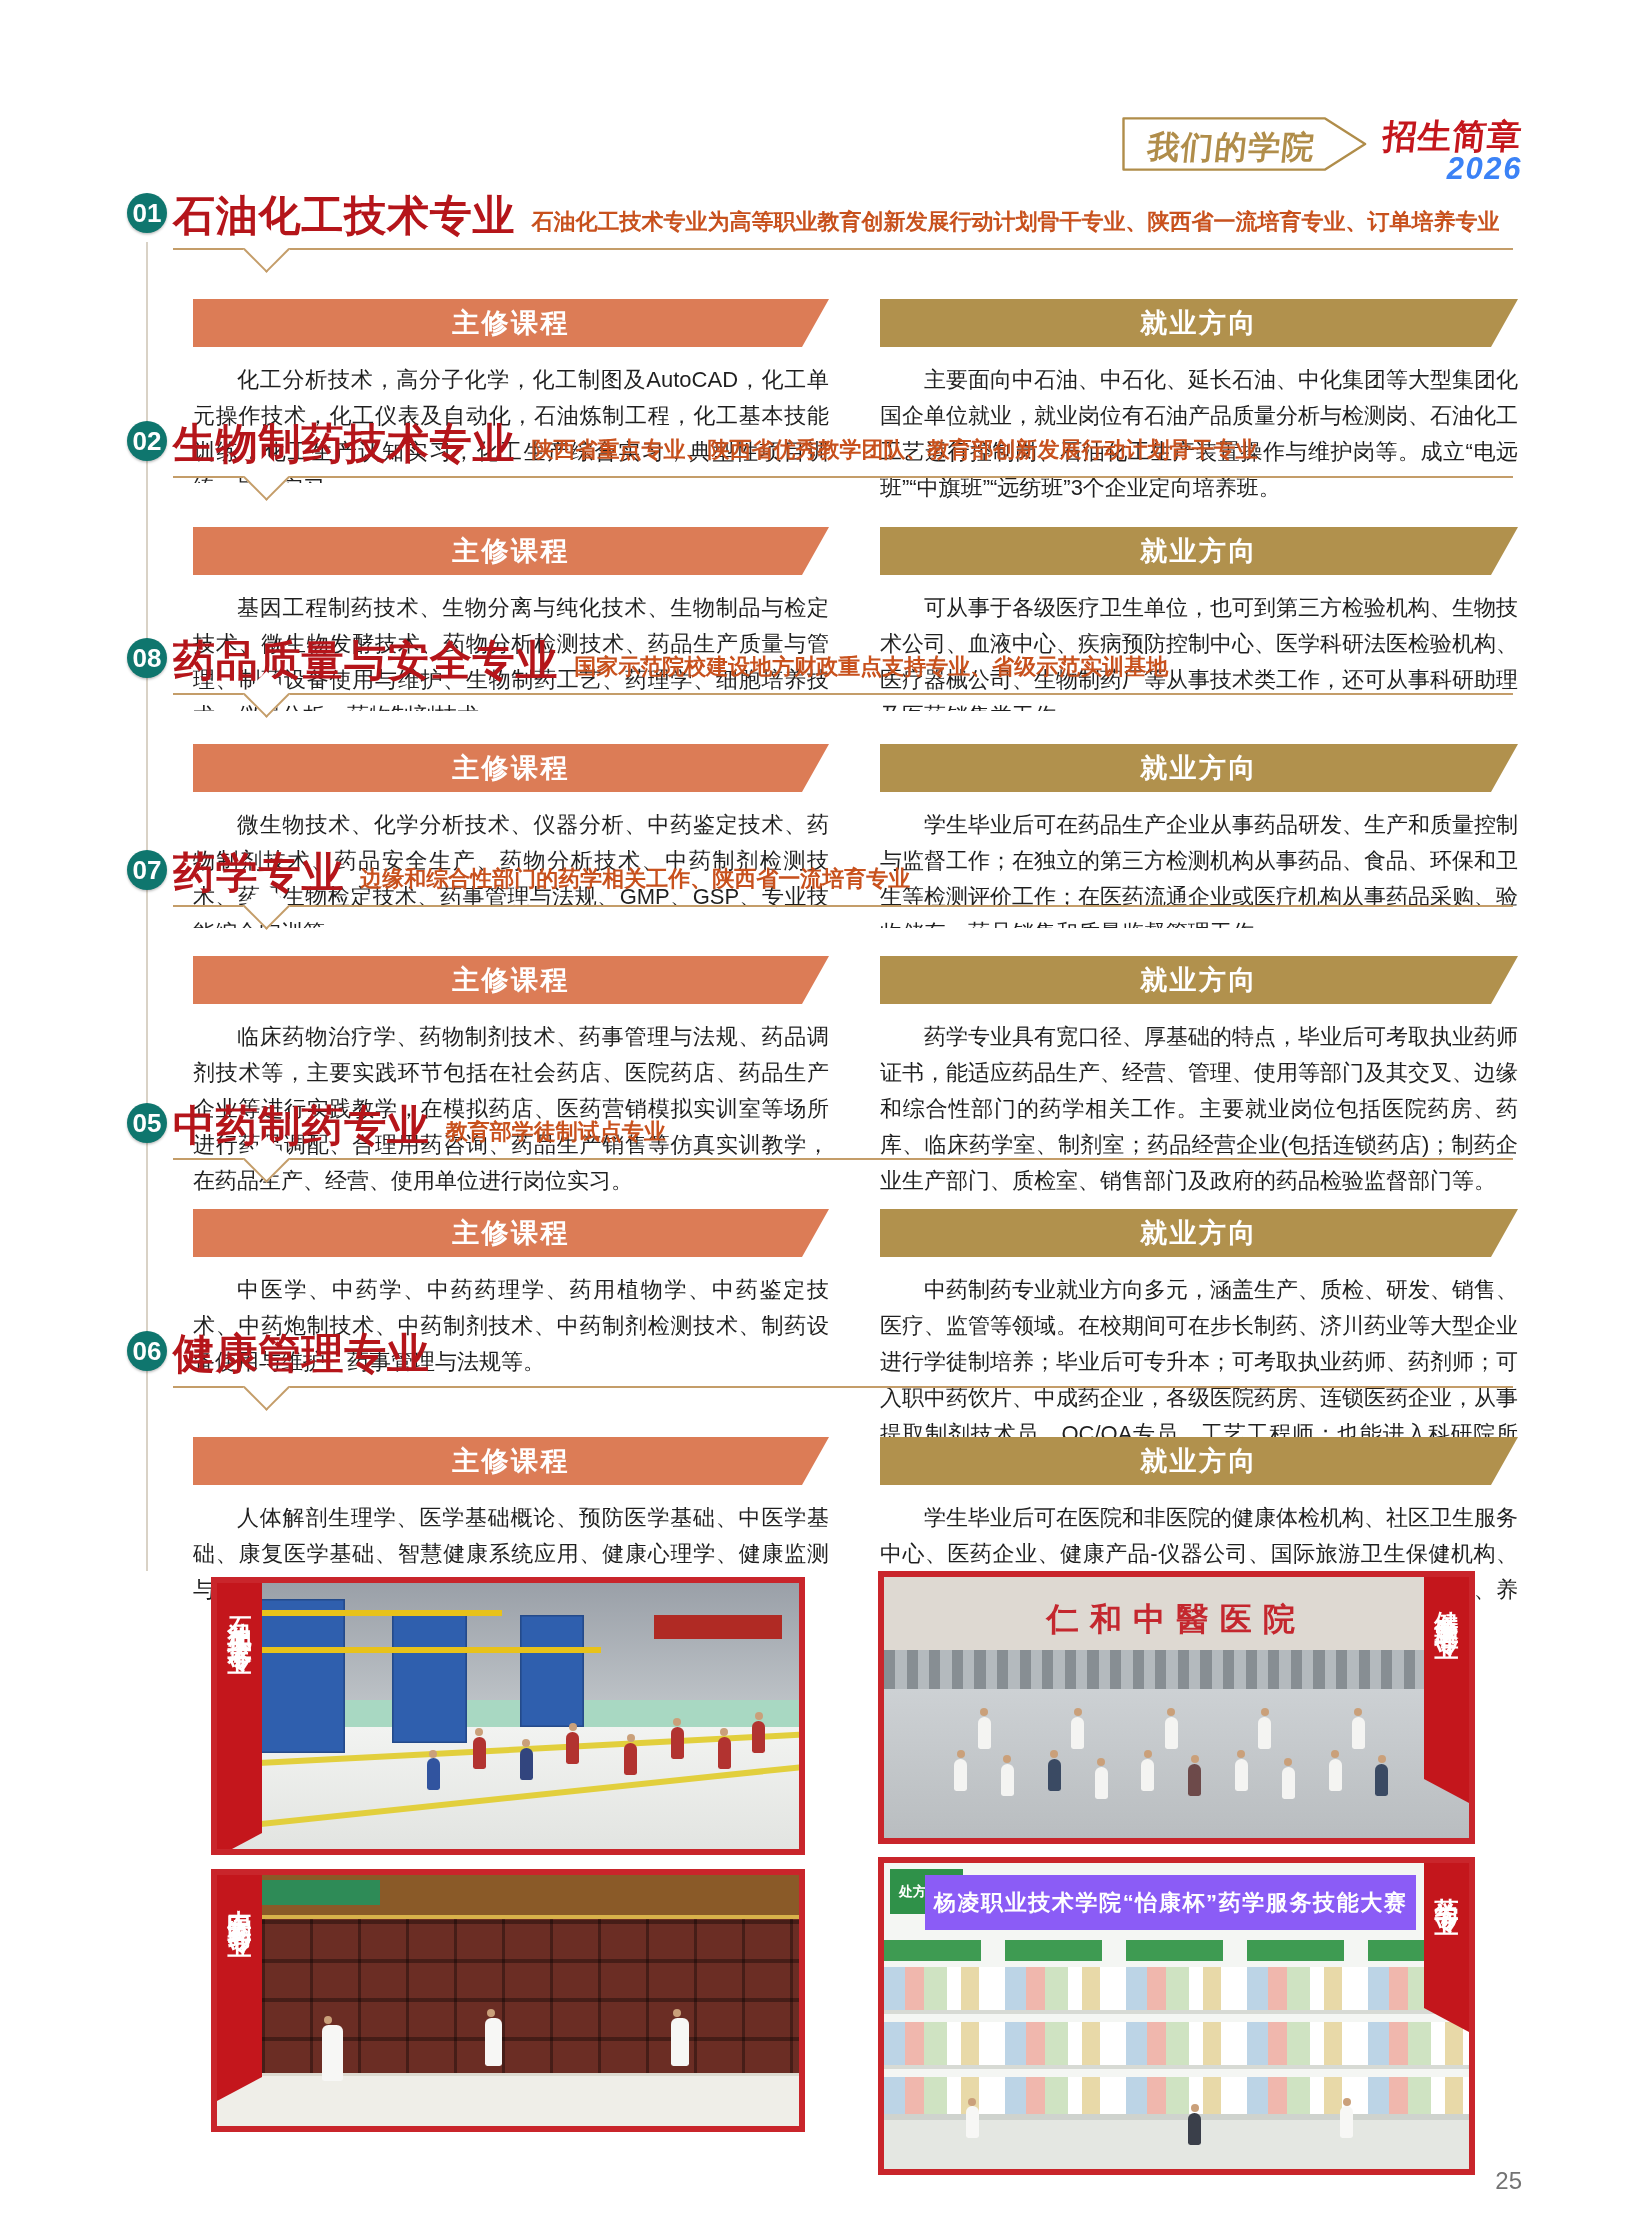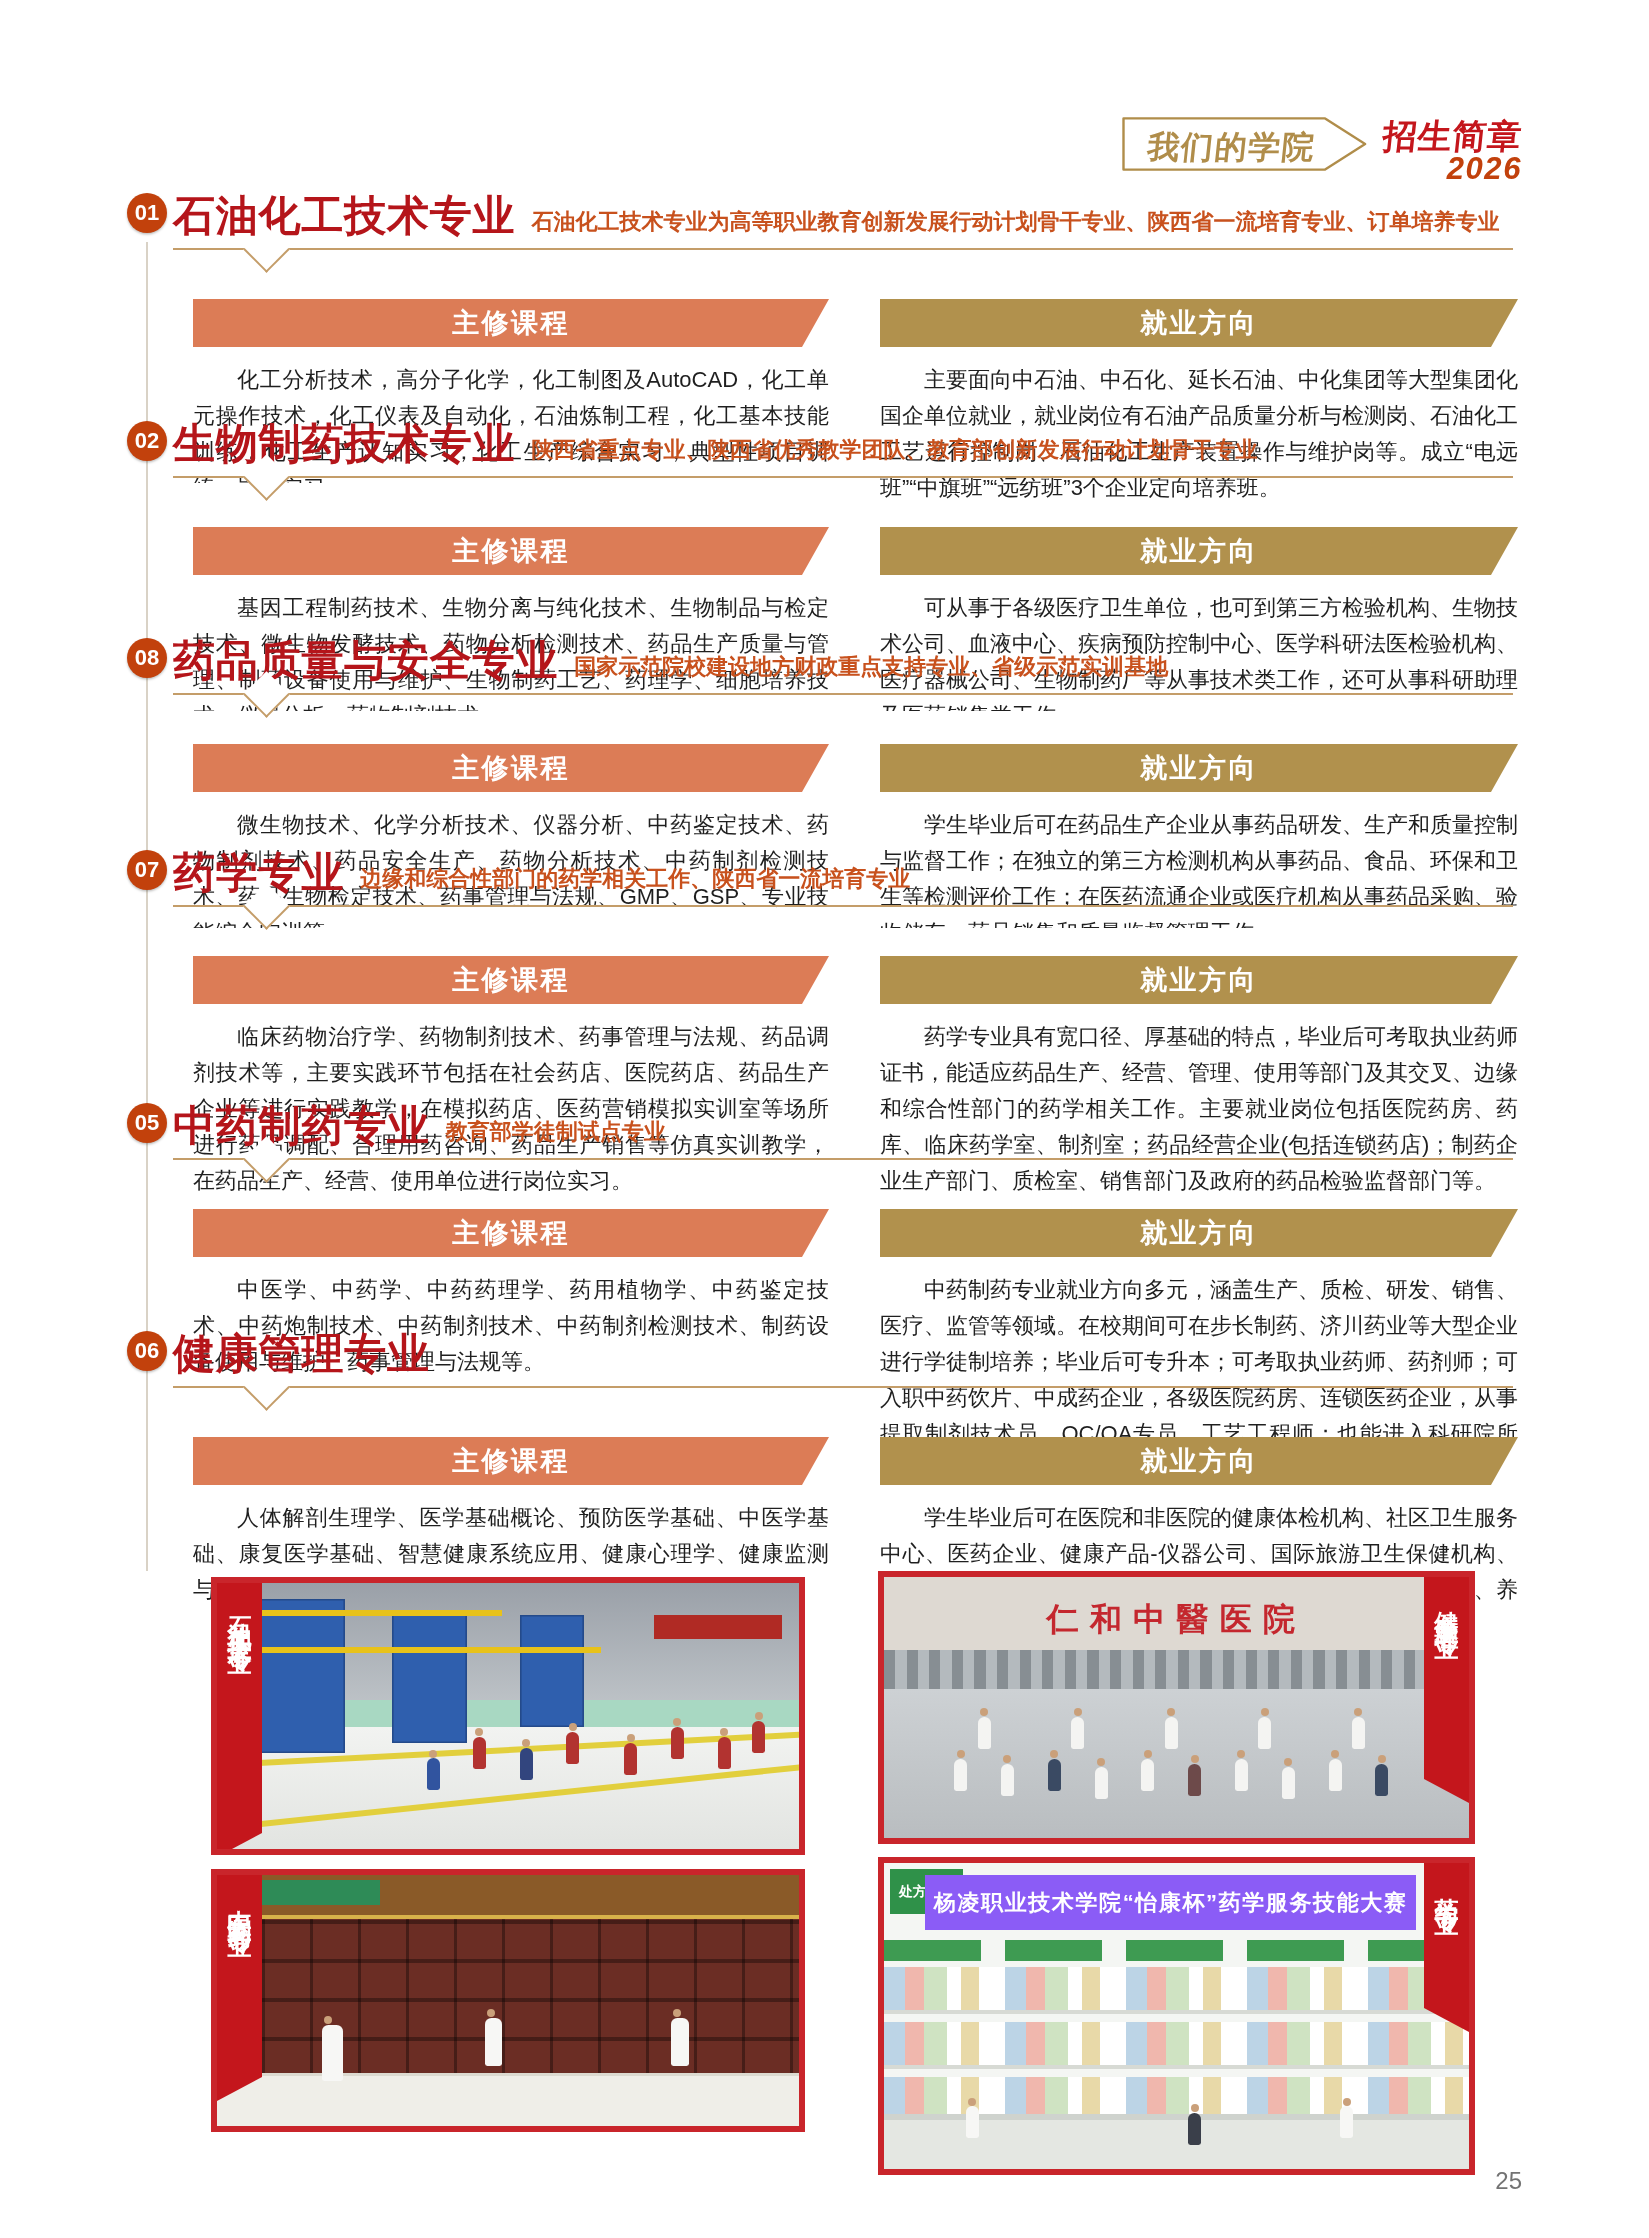--- a/index.html
+++ b/index.html
@@ -7,31 +7,31 @@
         font-family:"Liberation Sans","DejaVu Sans",sans-serif;color:#1f1f1f;}
 
   
   .hdr-badge{position:absolute;left:1110px;top:116px;width:259px;height:56px;}
   .hdr-badge svg{position:absolute;left:0;top:0;}
   .hdr-badge .badge-text{position:absolute;left:21px;top:9.7px;width:201px;text-align:center;
         font-size:32px;font-weight:bold;color:#b08d4a;transform:skewX(-6deg);letter-spacing:1.6px;}
   .hdr-title{position:absolute;left:1379px;top:114px;width:143px;text-align:right;
         font-size:34px;font-weight:bold;color:#c4161c;transform:skewX(-6deg);letter-spacing:0.8px;}
   .hdr-year{position:absolute;left:1379px;top:151px;width:143px;text-align:right;
-        font-size:31px;font-weight:bold;color:#c2410c;font-style:italic;letter-spacing:1.6px;}
+        font-size:31px;font-weight:bold;color:#3b82f6;font-style:italic;letter-spacing:1.6px;}
 
   
   .connector{position:absolute;left:146px;top:242px;width:2.4px;height:1329px;background:#d9d2c6;}
 
   
   .sec{position:absolute;left:173px;width:1340px;}
   .sec-head{position:relative;height:53px;display:flex;align-items:flex-end;}
   .num-badge{position:absolute;left:-46px;top:6.4px;width:40px;height:40px;border-radius:50%;
-        background:#c2410c;color:#fff;display:flex;align-items:center;justify-content:center;
-        font-size:22px;font-weight:bold;box-shadow:0 1.6px 2.4px rgba(0,0,0,.25);z-index:2;}
+        background:#0f766e;color:#fff;display:flex;align-items:center;justify-content:center;
+        font-size:26px;font-weight:bold;box-shadow:0 1.6px 2.4px rgba(0,0,0,.25);z-index:2;}
   .sec-title{margin:0;font-size:42px;line-height:48px;font-weight:bold;color:#b5151a;letter-spacing:0.8px;}
   .sec-sub{margin:0 0 4.8px 16px;font-size:22px;font-weight:bold;color:#c8511d;line-height:26px;}
   .rule{position:absolute;left:0;right:0;top:61px;height:2.4px;background:#c49d69;}
   .notch{position:absolute;left:77px;top:-15.3px;width:31px;height:31px;background:#ffffff;
         border-right:2.4px solid #c49d69;border-bottom:2.4px solid #c49d69;transform:rotate(45deg);}
   .col{position:absolute;top:77px;}
   .col-l{left:20px;width:636px;}
   .col-r{left:707px;width:638px;}
   .banner{height:48px;line-height:48px;text-align:center;color:#fff;font-size:27px;font-weight:bold;
         letter-spacing:2.4px;clip-path:polygon(0 0,100% 0,calc(100% - 27px) 100%,0 100%);margin-top:35px;}

